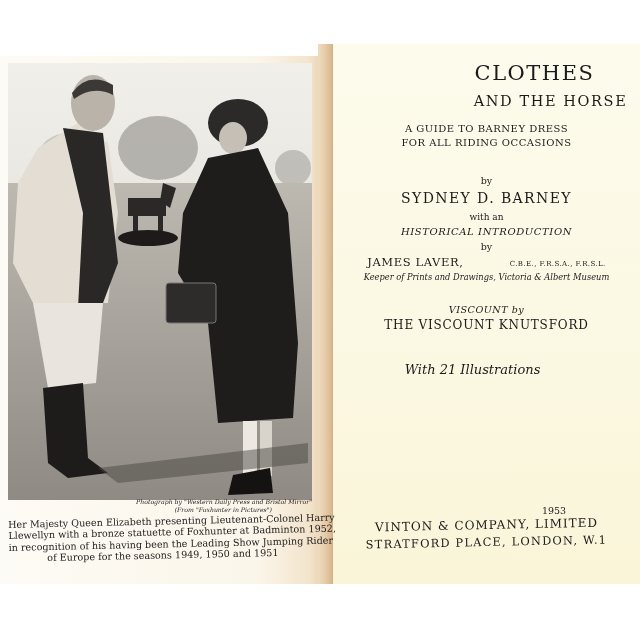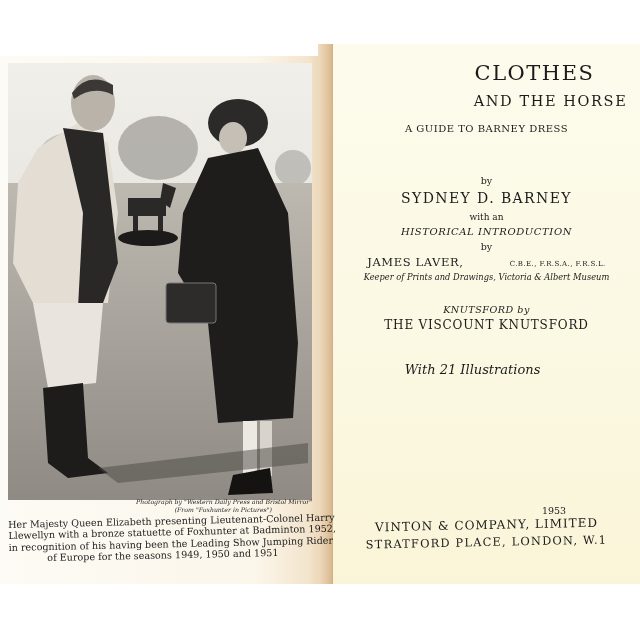--- a/index.html
+++ b/index.html
@@ -99,30 +99,31 @@
   <span class="l">Llewellyn with a bronze statuette of Foxhunter at Badminton 1952,</span>
   <span class="l">in recognition of his having been the Leading Show Jumping Rider</span>
   <span class="l">of Europe for the seasons 1949, 1950 and 1951</span>
 </div>
 
 <div class="title-block">
   <div class="t1">CLOTHES</div>
   <div class="t2">AND THE HORSE</div>
   <div class="t3">
     <div>A GUIDE TO BARNEY DRESS</div>
+    <div>FOR ALL RIDING OCCASIONS</div>
   </div>
   <div class="by1">by</div>
   <div class="author">SYDNEY D. BARNEY</div>
   <div class="withan">with an</div>
   <div class="histintro">HISTORICAL INTRODUCTION</div>
   <div class="by2">by</div>
   <div class="laver">
     <span>JAMES LAVER,</span>
     <small>C.B.E., F.R.S.A., F.R.S.L.</small>
   </div>
   <div class="keeper">Keeper of Prints and Drawings, Victoria &amp; Albert Museum</div>
-  <div class="foreword">KNUTSFORD by</div>
+  <div class="foreword">VISCOUNT by</div>
   <div class="viscount">THE VISCOUNT KNUTSFORD</div>
   <div class="illus">With 21 Illustrations</div>
   <div class="year">1953</div>
   <div class="pub1">VINTON &amp; COMPANY, LIMITED</div>
   <div class="pub2">STRATFORD PLACE, LONDON, W.1</div>
 </div>
 
 </body></html>

